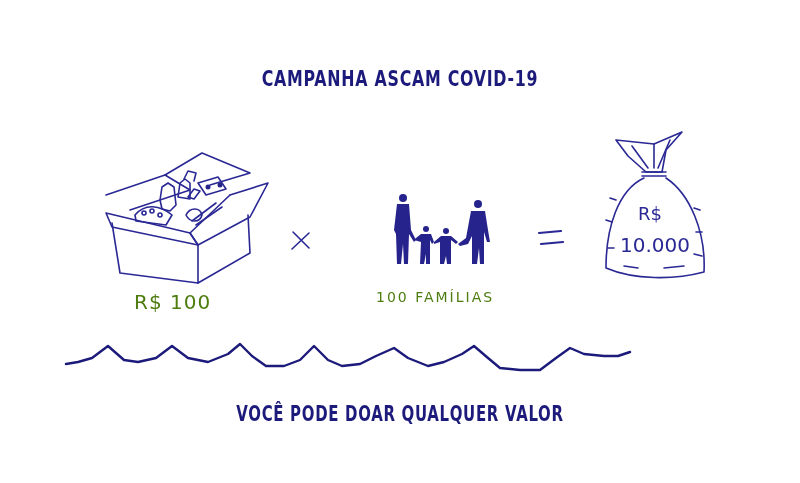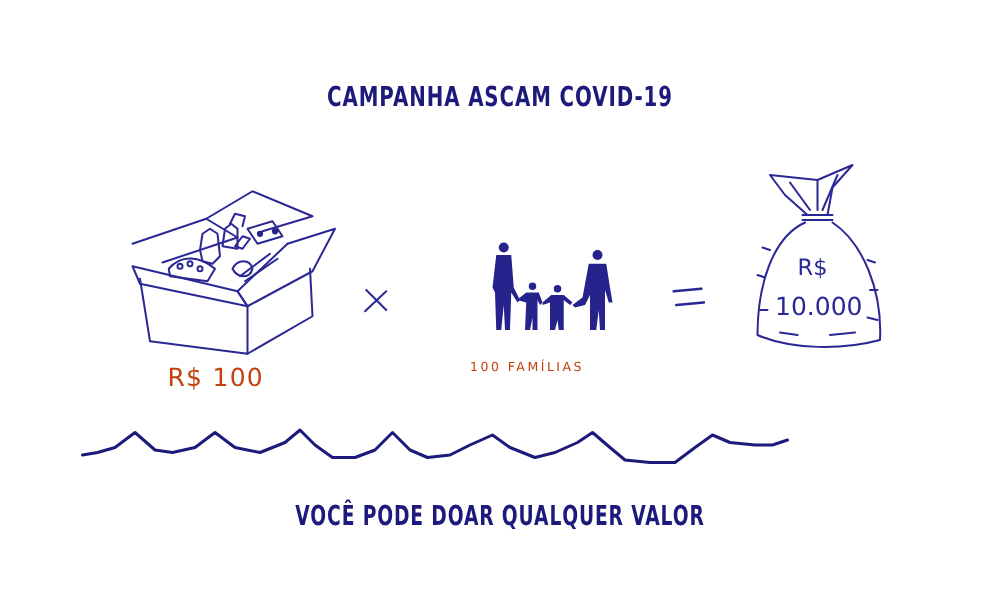--- a/index.html
+++ b/index.html
@@ -1,21 +1,21 @@
 <!DOCTYPE html>
 <html><head>
 <meta charset="utf-8">
 <style>
   html,body{margin:0;padding:0;background:#ffffff;}
   body{width:800px;height:483px;position:relative;overflow:hidden;font-family:"Liberation Sans",sans-serif;color:#1c1a7a;}
   .title{position:absolute;left:0;right:0;top:66px;text-align:center;font-family:"DejaVu Sans",sans-serif;font-weight:bold;font-size:22px;letter-spacing:1px;color:#1c1a7a;transform:scaleX(0.72);transform-origin:center;}
   .subtitle{position:absolute;left:0;right:0;top:401px;text-align:center;font-family:"DejaVu Sans",sans-serif;font-weight:bold;font-size:22px;letter-spacing:1px;color:#1c1a7a;transform:scaleX(0.68);transform-origin:center;}
-  .hand{position:absolute;font-family:"DejaVu Sans",sans-serif;color:#c2410c;font-weight:normal;}
+  .hand{position:absolute;font-family:"DejaVu Sans",sans-serif;color:#4d7c0f;font-weight:normal;}
   .lbl-box{left:134px;top:290px;font-size:20px;letter-spacing:1px;}
-  .lbl-fam{left:376px;top:289px;font-size:10px;letter-spacing:2px;}
+  .lbl-fam{left:376px;top:289px;font-size:14px;letter-spacing:2px;}
   svg{position:absolute;overflow:visible;}
   .stroke{fill:none;stroke:#2a2894;stroke-width:1.6;stroke-linecap:round;stroke-linejoin:round;}
   .solid{fill:#26238c;stroke:none;}
   .bagtext{font-family:"DejaVu Sans",sans-serif;fill:#2a2894;}
 </style>
 </head>
 <body>
 
 <div class="title">CAMPANHA ASCAM COVID-19</div>
 

